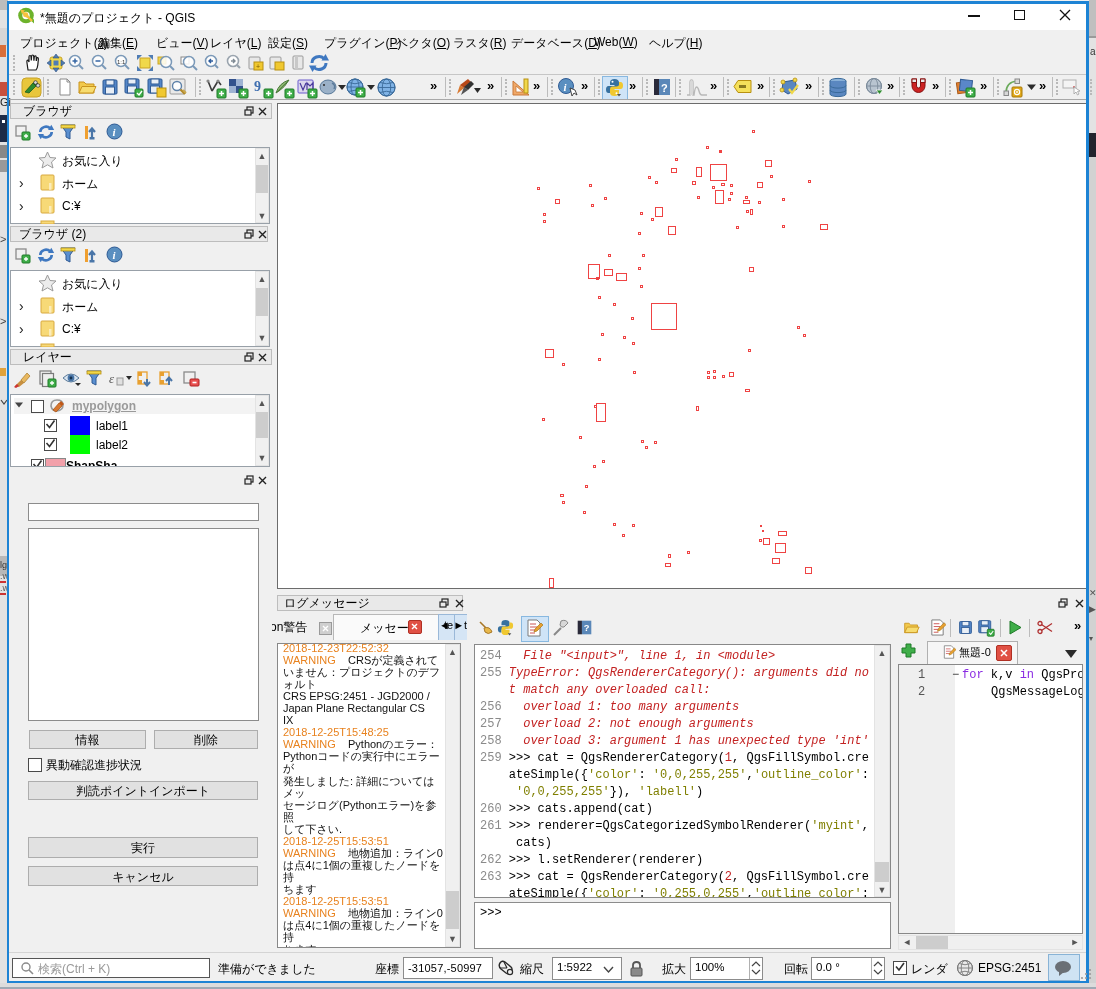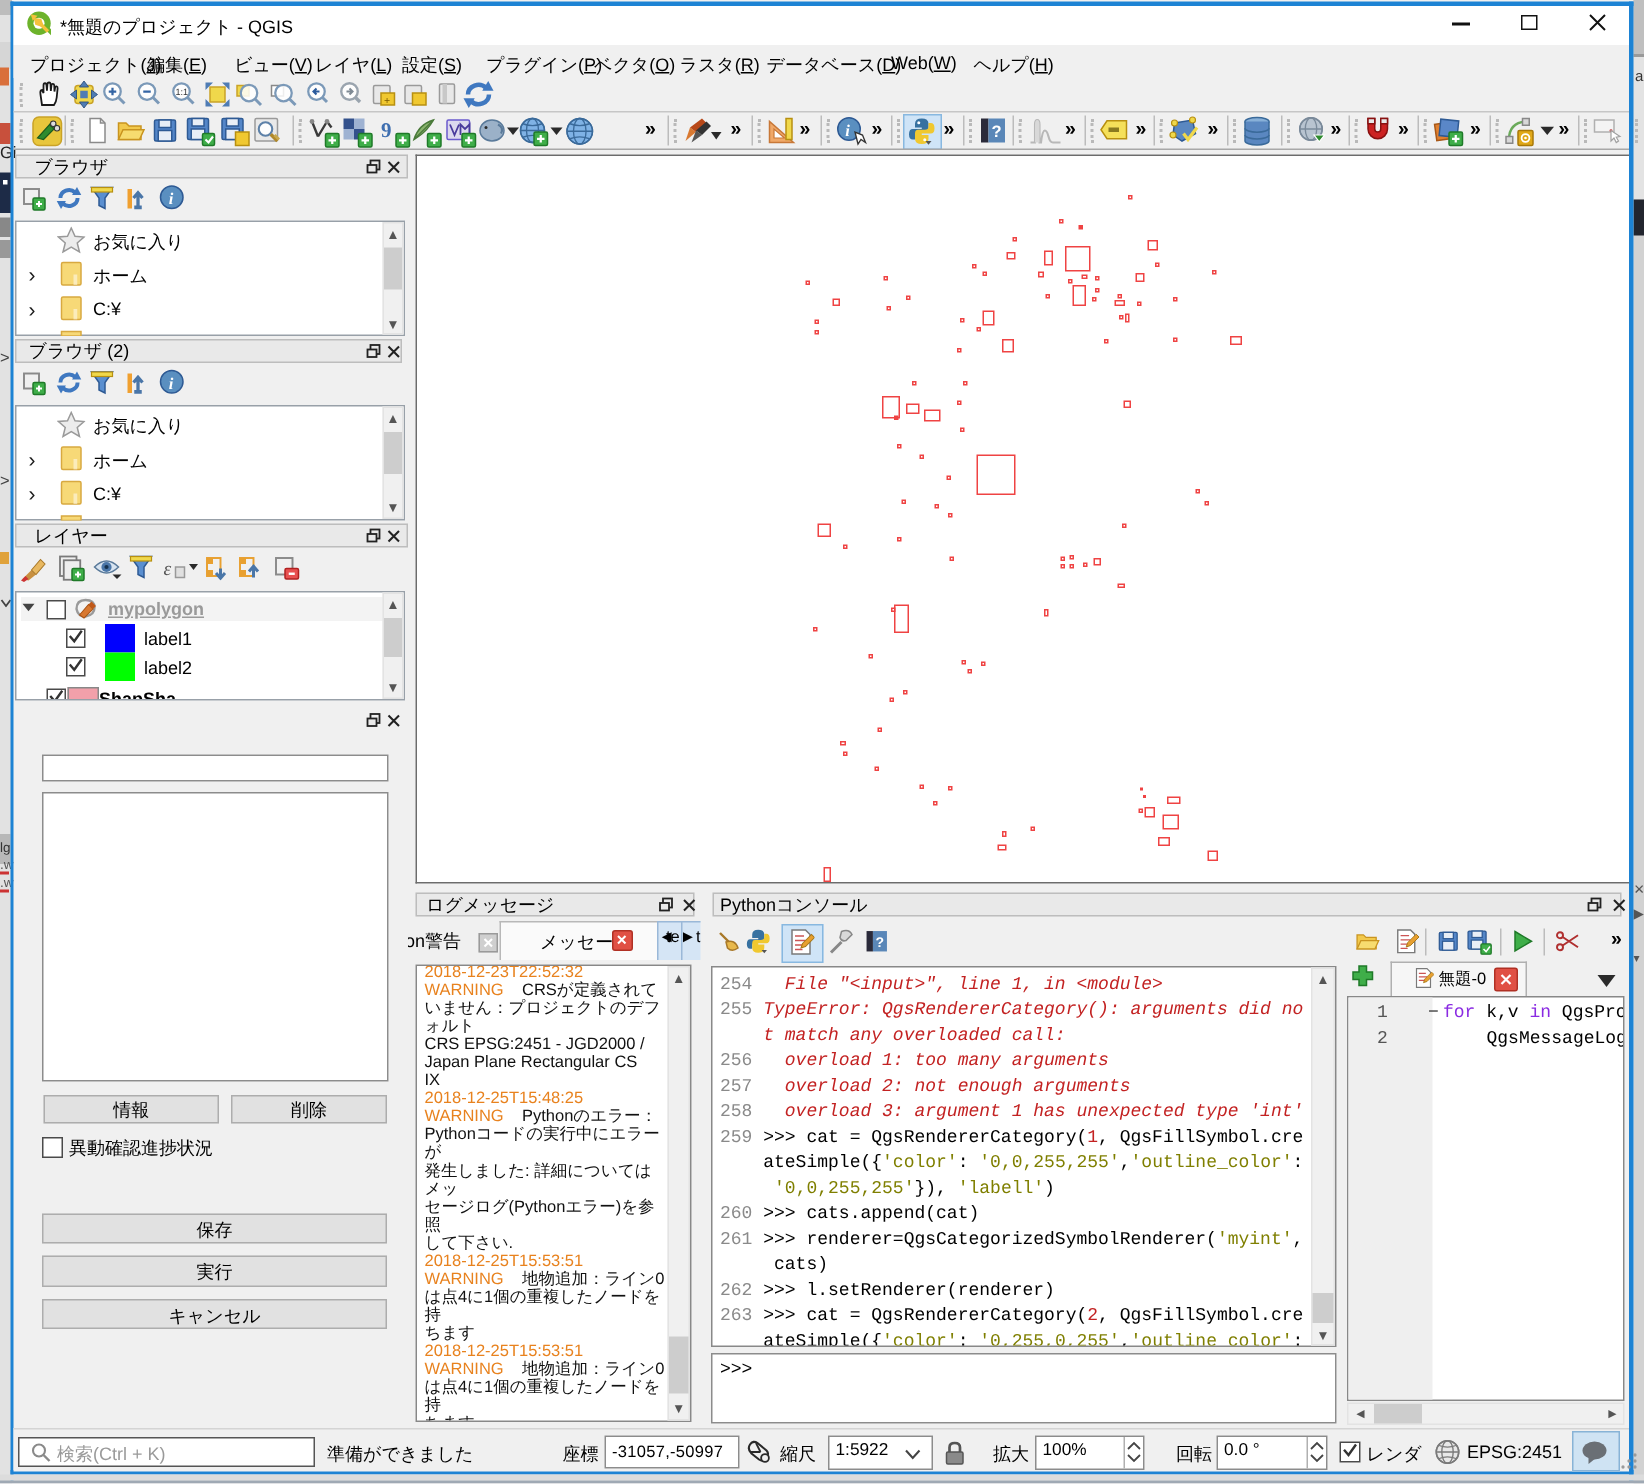--- a/index.html
+++ b/index.html
@@ -600,21 +600,21 @@
     </svg>
 <svg class="a" style="left:258px;top:476px" width="9" height="9">
       <path d="M1 1 L8 8 M8 1 L1 8" stroke="#222" stroke-width="1.4"></path>
     </svg>
 <div class="a wbox" style="left:28px;top:503px;width:231px;height:18px;box-sizing:border-box"></div>
 <div class="a wbox" style="left:28px;top:528px;width:231px;height:193px;box-sizing:border-box"></div>
 <div class="a btn" style="left:29px;top:730px;width:117px;height:19px;line-height:19px;box-sizing:border-box">情報</div>
 <div class="a btn" style="left:154px;top:730px;width:104px;height:19px;line-height:19px;box-sizing:border-box">削除</div>
 <div class="a cb" style="left:28px;top:758px;width:12px;height:12px"></div>
 <div class="a tx" style="left:46px;top:757px">異動確認進捗状況</div>
-<div class="a btn" style="left:28px;top:809px;width:230px;height:20px;line-height:20px;box-sizing:border-box">保存</div>
+<div class="a btn" style="left:28px;top:781px;width:230px;height:19px;line-height:19px;box-sizing:border-box">判読ポイントインポート</div>
 <div class="a btn" style="left:28px;top:837px;width:230px;height:21px;line-height:21px;box-sizing:border-box">実行</div>
 <div class="a btn" style="left:28px;top:866px;width:230px;height:20px;line-height:20px;box-sizing:border-box">キャンセル</div>
 
 <div id="rects">
       <div class="rr" style="left:752px;top:130px;width:3px;height:3px"></div>
       <div class="rr" style="left:706px;top:146px;width:3px;height:3px"></div>
       <div class="rf" style="left:719px;top:150px;width:3px;height:3px"></div>
       <div class="rr" style="left:675px;top:158px;width:3px;height:3px"></div>
       <div class="rr" style="left:765px;top:160px;width:7px;height:7px"></div>
       <div class="rr" style="left:671px;top:168px;width:6px;height:5px"></div>
@@ -762,21 +762,20 @@
         <div><span style="color:#e8821e">WARNING</span>&nbsp;&nbsp;&nbsp;&nbsp;地物追加：ライン0</div>
         <div>は点4に1個の重複したノードを持</div>
         <div>ちます</div>
       </div>
 </div>
 <div class="a scroll" style="left:445px;top:644px;width:15px;height:303px;box-sizing:border-box"></div>
 <div class="a arr" style="left:445px;top:645px;width:15px">▲</div>
 <div class="a thumb" style="left:446px;top:891px;width:13px;height:38px"></div>
 <div class="a arr" style="left:445px;top:932px;width:15px">▼</div>
 
-<div class="a panel-title" style="left:475px;top:595px;width:600px;height:14px;padding-left:4px;line-height:14px;box-sizing:content-box">Pythonコンソール</div>
 <svg class="a" style="left:1058px;top:598px" width="10" height="10">
       <rect x="3" y="1" width="6" height="6" fill="none" stroke="#222" stroke-width="1.2"></rect>
       <rect x="1" y="4" width="6" height="5" fill="#e9e9e9" stroke="#222" stroke-width="1.2"></rect>
     </svg>
 <svg class="a" style="left:1075px;top:599px" width="9" height="9">
       <path d="M1 1 L8 8 M8 1 L1 8" stroke="#222" stroke-width="1.4"></path>
     </svg>
 <svg class="a" style="left:478px;top:620px" width="16" height="16" viewBox="0 0 16 16">
       <path d="M2 2 L8 8" stroke="#a87828" stroke-width="1.6"></path>
       <path d="M6 8 Q12 6 14 12 Q10 15 7 12 Z" fill="#e8b84b" stroke="#a87828"></path>

